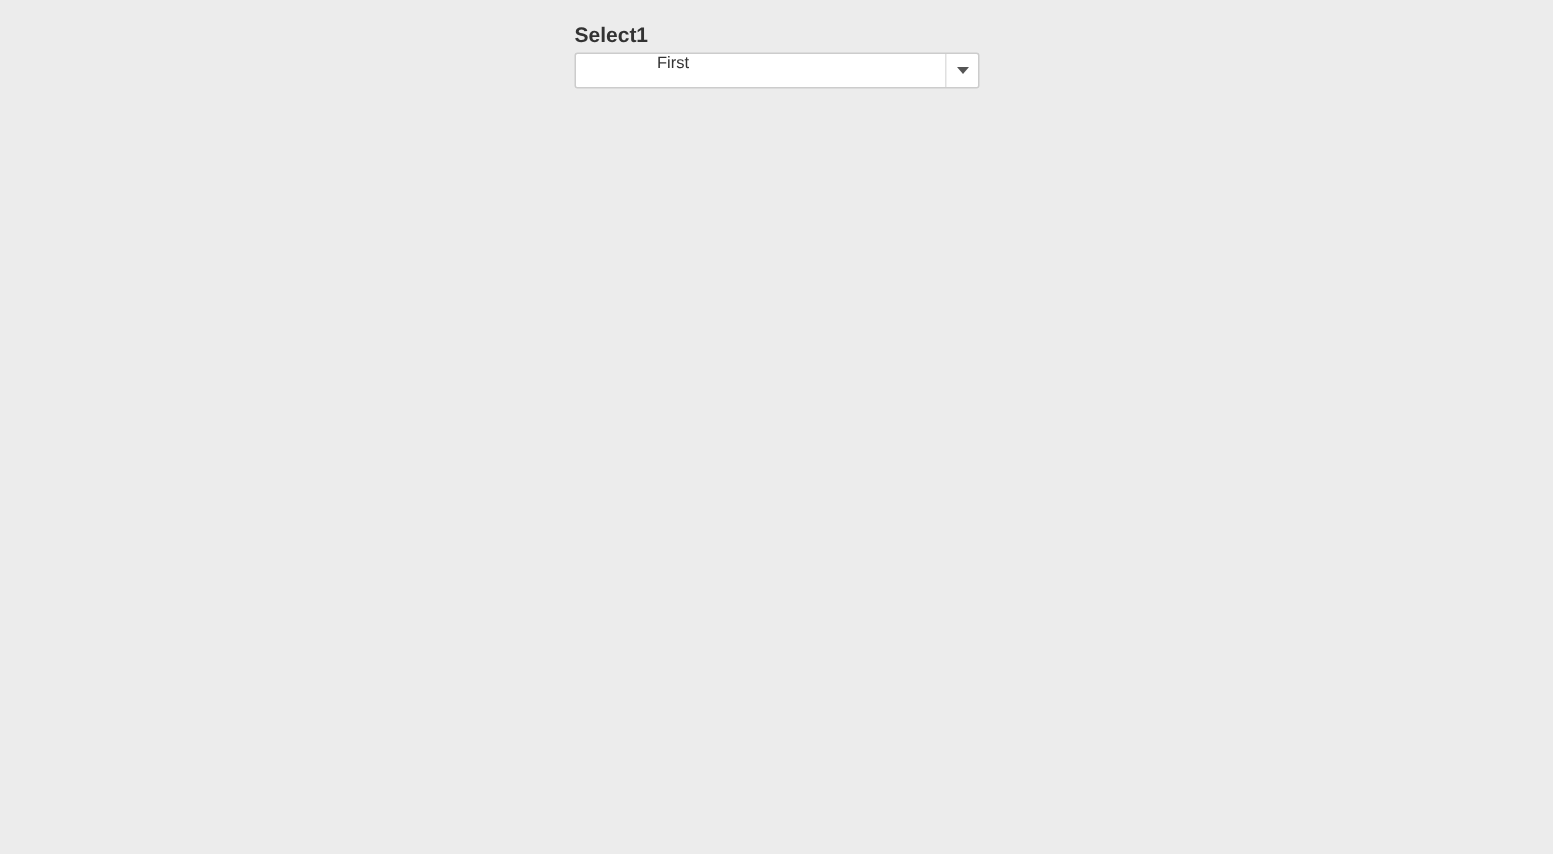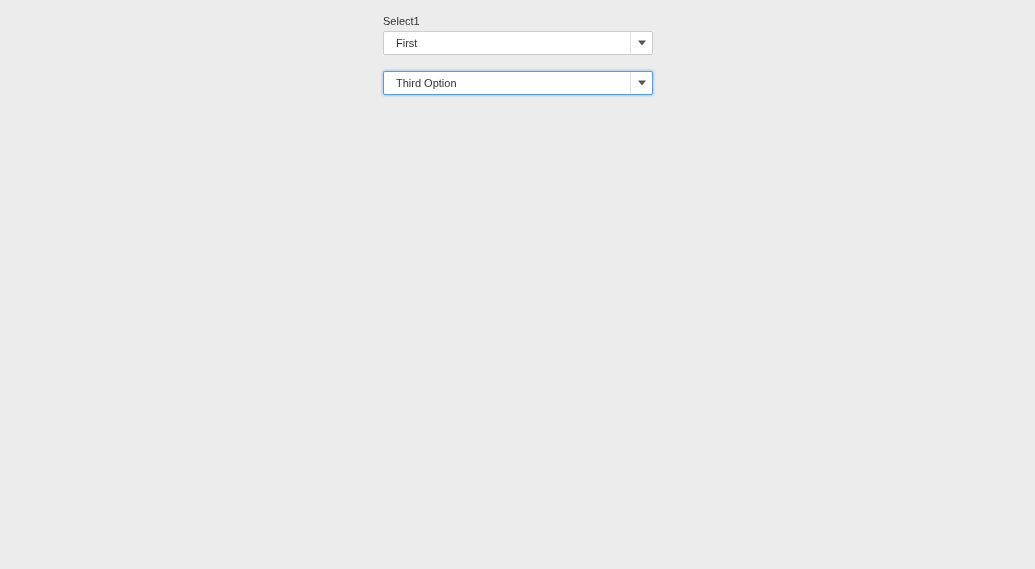--- a/index.html
+++ b/index.html
@@ -16,35 +16,36 @@
     }
     .form {
       margin-left: 383px;
       margin-top: 15px;
       width: 270px;
     }
     .field {
       margin-bottom: 16px;
     }
     .label {
-      font-size: 11px;
-      font-weight: normal;
+      font-size: 14px;
+      font-weight: bold;
       color: #333;
       display: block;
       margin-bottom: 4px;
     }
     .select {
       position: relative;
       background: #fff;
       border: 1px solid #ccc;
       border-radius: 2px;
       height: 24px;
       display: flex;
-      align-items: center;
+      align-items: flex-start;
       cursor: pointer;
+      padding-left: 42px;
     }
     .select.focused {
       border: 1px solid #5b9dd9;
       box-shadow: 0 0 3px rgba(91,157,217,0.9);
     }
     .select-value {
       font-size: 11px;
       color: #333;
       padding-left: 12px;
       flex: 1;
@@ -74,23 +75,15 @@
       <span class="select-value">First</span>
       <span class="select-arrow">
         <svg viewBox="0 0 10 10">
             <polygon points="0,2 10,2 5,8"></polygon>
           </svg>
       </span>
     </div>
   </div>
 
   <div class="field">
-    <div class="select focused">
-      <span class="select-value">Third Option</span>
-      <span class="select-arrow">
-        <svg viewBox="0 0 10 10">
-            <polygon points="0,2 10,2 5,8"></polygon>
-          </svg>
-      </span>
-    </div>
   </div>
 
 </div>
 
 </body></html>

